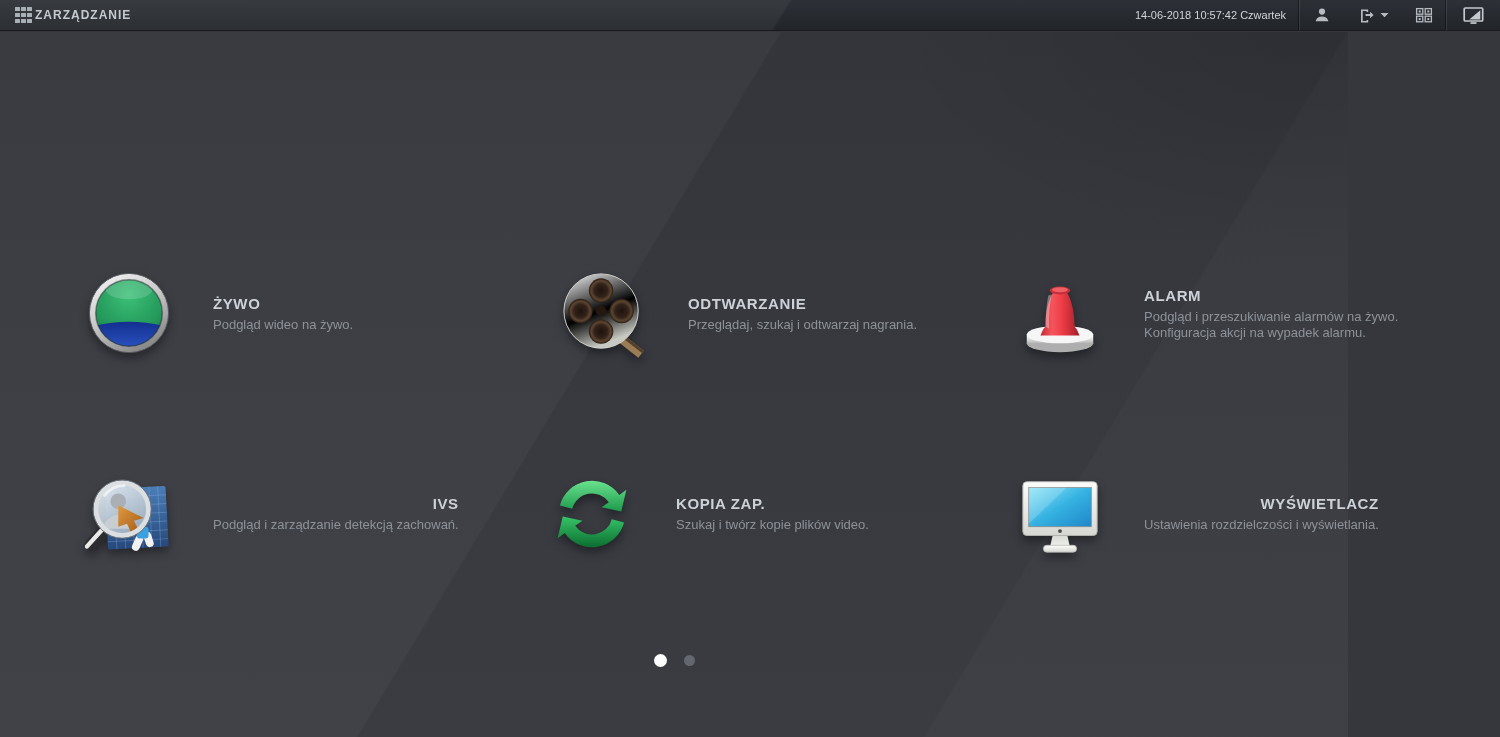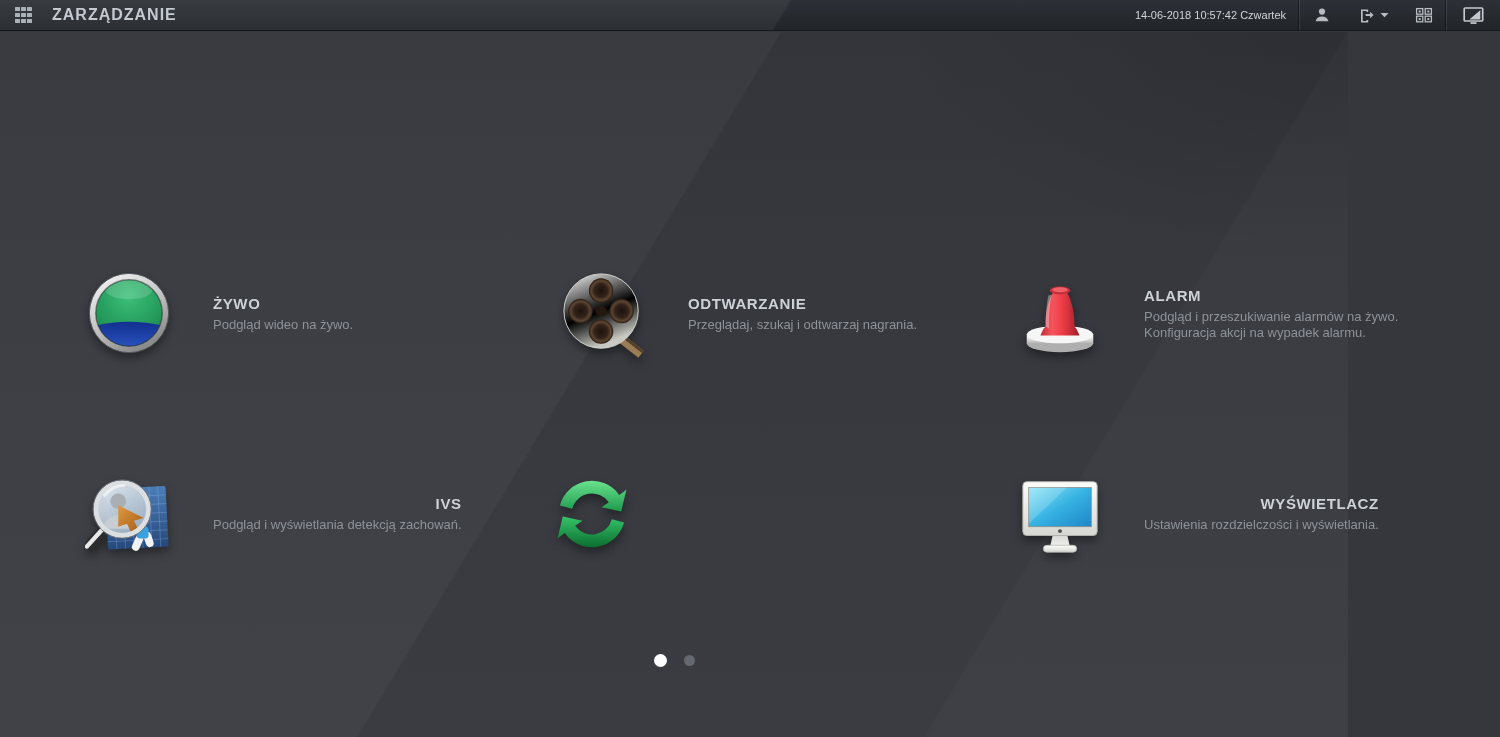--- a/index.html
+++ b/index.html
@@ -21,21 +21,21 @@
     z-index:5;
   }
   .topbar-left { display:flex; align-items:center; padding-left:15px; }
   .apps-grid {
     width:17px; height:17px;
     display:grid; grid-template-columns:repeat(3,1fr); grid-template-rows:repeat(3,1fr);
     gap:1.5px; cursor:pointer;
   }
   .apps-grid span { background:#a9b1b8; border-radius:0.5px; }
   .topbar-title {
-    margin-left:20px; font-size:16px; font-weight:bold; color:#c3cad0;
+    margin-left:3px; font-size:12px; font-weight:bold; color:#c3cad0;
     letter-spacing:1px; cursor:default;
   }
   .topbar-right { margin-left:auto; display:flex; align-items:center; height:100%; }
   .datetime { font-size:11px; color:#d0d5da; margin-right:13px; }
   .tb-divider { width:1px; height:31px; background:rgba(255,255,255,0.10); box-shadow:-1px 0 0 rgba(0,0,0,0.4); }
   .tb-btn {
     height:31px; display:flex; align-items:center; justify-content:center;
     padding:0 13px; cursor:pointer;
   }
   .tb-btn svg { display:block; }
@@ -290,41 +290,46 @@
         <circle cx="34" cy="32" r="8" fill="#a9afb5"></circle>
         <path d="M20 54 Q34 38 48 54 L48 60 L20 60 Z" fill="#c8cdd2"></path>
         <path d="M34 36 L60 49 L50 52 L55 62 L47 64 L43 55 L34 58 Z" fill="url(#arrowG)"></path>
         <circle cx="38" cy="40" r="27" fill="none" stroke="#dcdfe2" stroke-width="5"></circle>
         <circle cx="38" cy="40" r="29.8" fill="none" stroke="#6e7378" stroke-width="1"></circle>
         <path d="M20 26 Q28 16 40 16" fill="none" stroke="rgba(255,255,255,0.6)" stroke-width="3" stroke-linecap="round"></path>
       </svg>
     </div>
     <div class="item-text">
       <div class="item-title">IVS</div>
-      <div class="item-desc">Podgląd i wyświetlania detekcją zachowań.</div>
+      <div class="item-desc">Podgląd i zarządzanie detekcją zachowań.</div>
       <div class="item-desc"></div>
     </div>
   </div>
 
   <div class="menu-item mi-5">
     <div class="item-icon">
       <svg viewBox="0 0 90 90">
         <defs>
           <linearGradient id="grnTop" x1="0" y1="0" x2="0" y2="1">
             <stop offset="0" stop-color="#6ae28d"></stop>
               <stop offset="1" stop-color="#1d9a4d"></stop>
           </linearGradient>
           <linearGradient id="grnBot" x1="0" y1="1" x2="0" y2="0">
             <stop offset="0" stop-color="#36c468"></stop>
               <stop offset="1" stop-color="#0c6e31"></stop>
           </linearGradient>
         </defs>
         <path d="M12.2 36.2 A34 34 0 0 1 72.9 25.5 L80.2 20.3 L74.9 42.4 L54.8 38.1 L62.2 33 A21 21 0 0 0 24.7 39.6 Z" fill="url(#grnTop)"></path>
         <path transform="rotate(180 45 45)" d="M12.2 36.2 A34 34 0 0 1 72.9 25.5 L80.2 20.3 L74.9 42.4 L54.8 38.1 L62.2 33 A21 21 0 0 0 24.7 39.6 Z" fill="url(#grnBot)"></path>
       </svg>
+    </div>
+    <div class="item-text">
+      <div class="item-title">KOPIA ZAP.</div>
+      <div class="item-desc">Szukaj i twórz kopie plików video.</div>
+      <div class="item-desc"></div>
     </div>
   </div>
 
   <div class="menu-item mi-6">
     <div class="item-icon">
       <svg viewBox="0 0 90 90">
         <defs>
           <linearGradient id="frameG" x1="0" y1="0" x2="0" y2="1">
             <stop offset="0" stop-color="#fcfcfb"></stop>
               <stop offset="1" stop-color="#d6d6d2"></stop>

